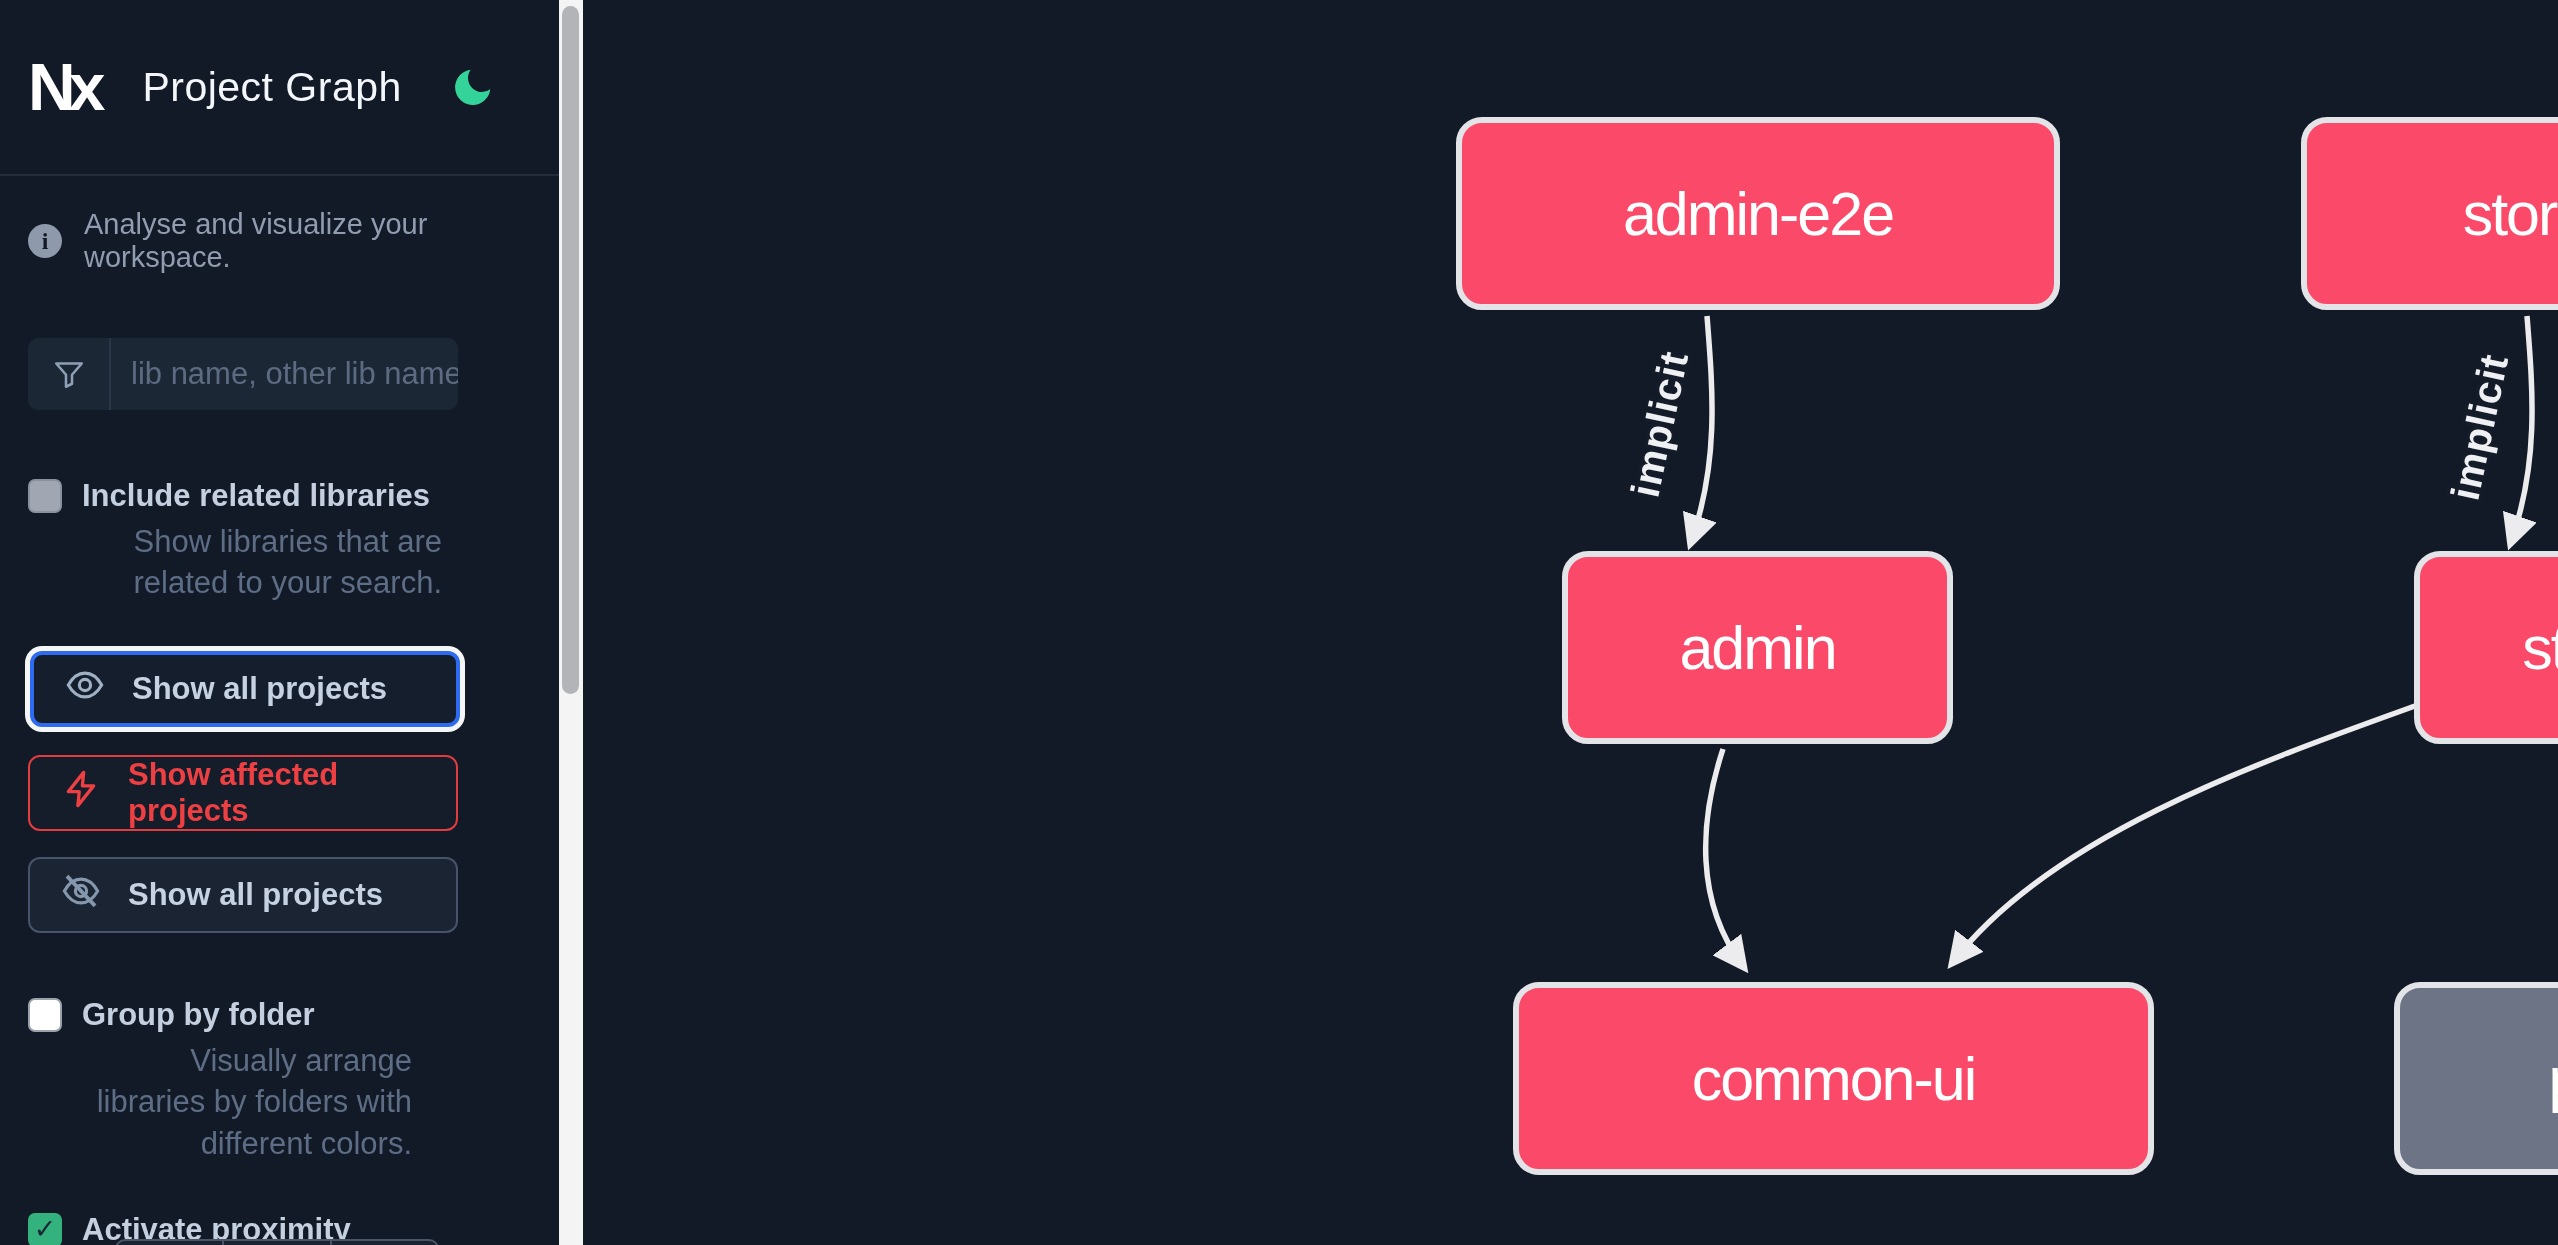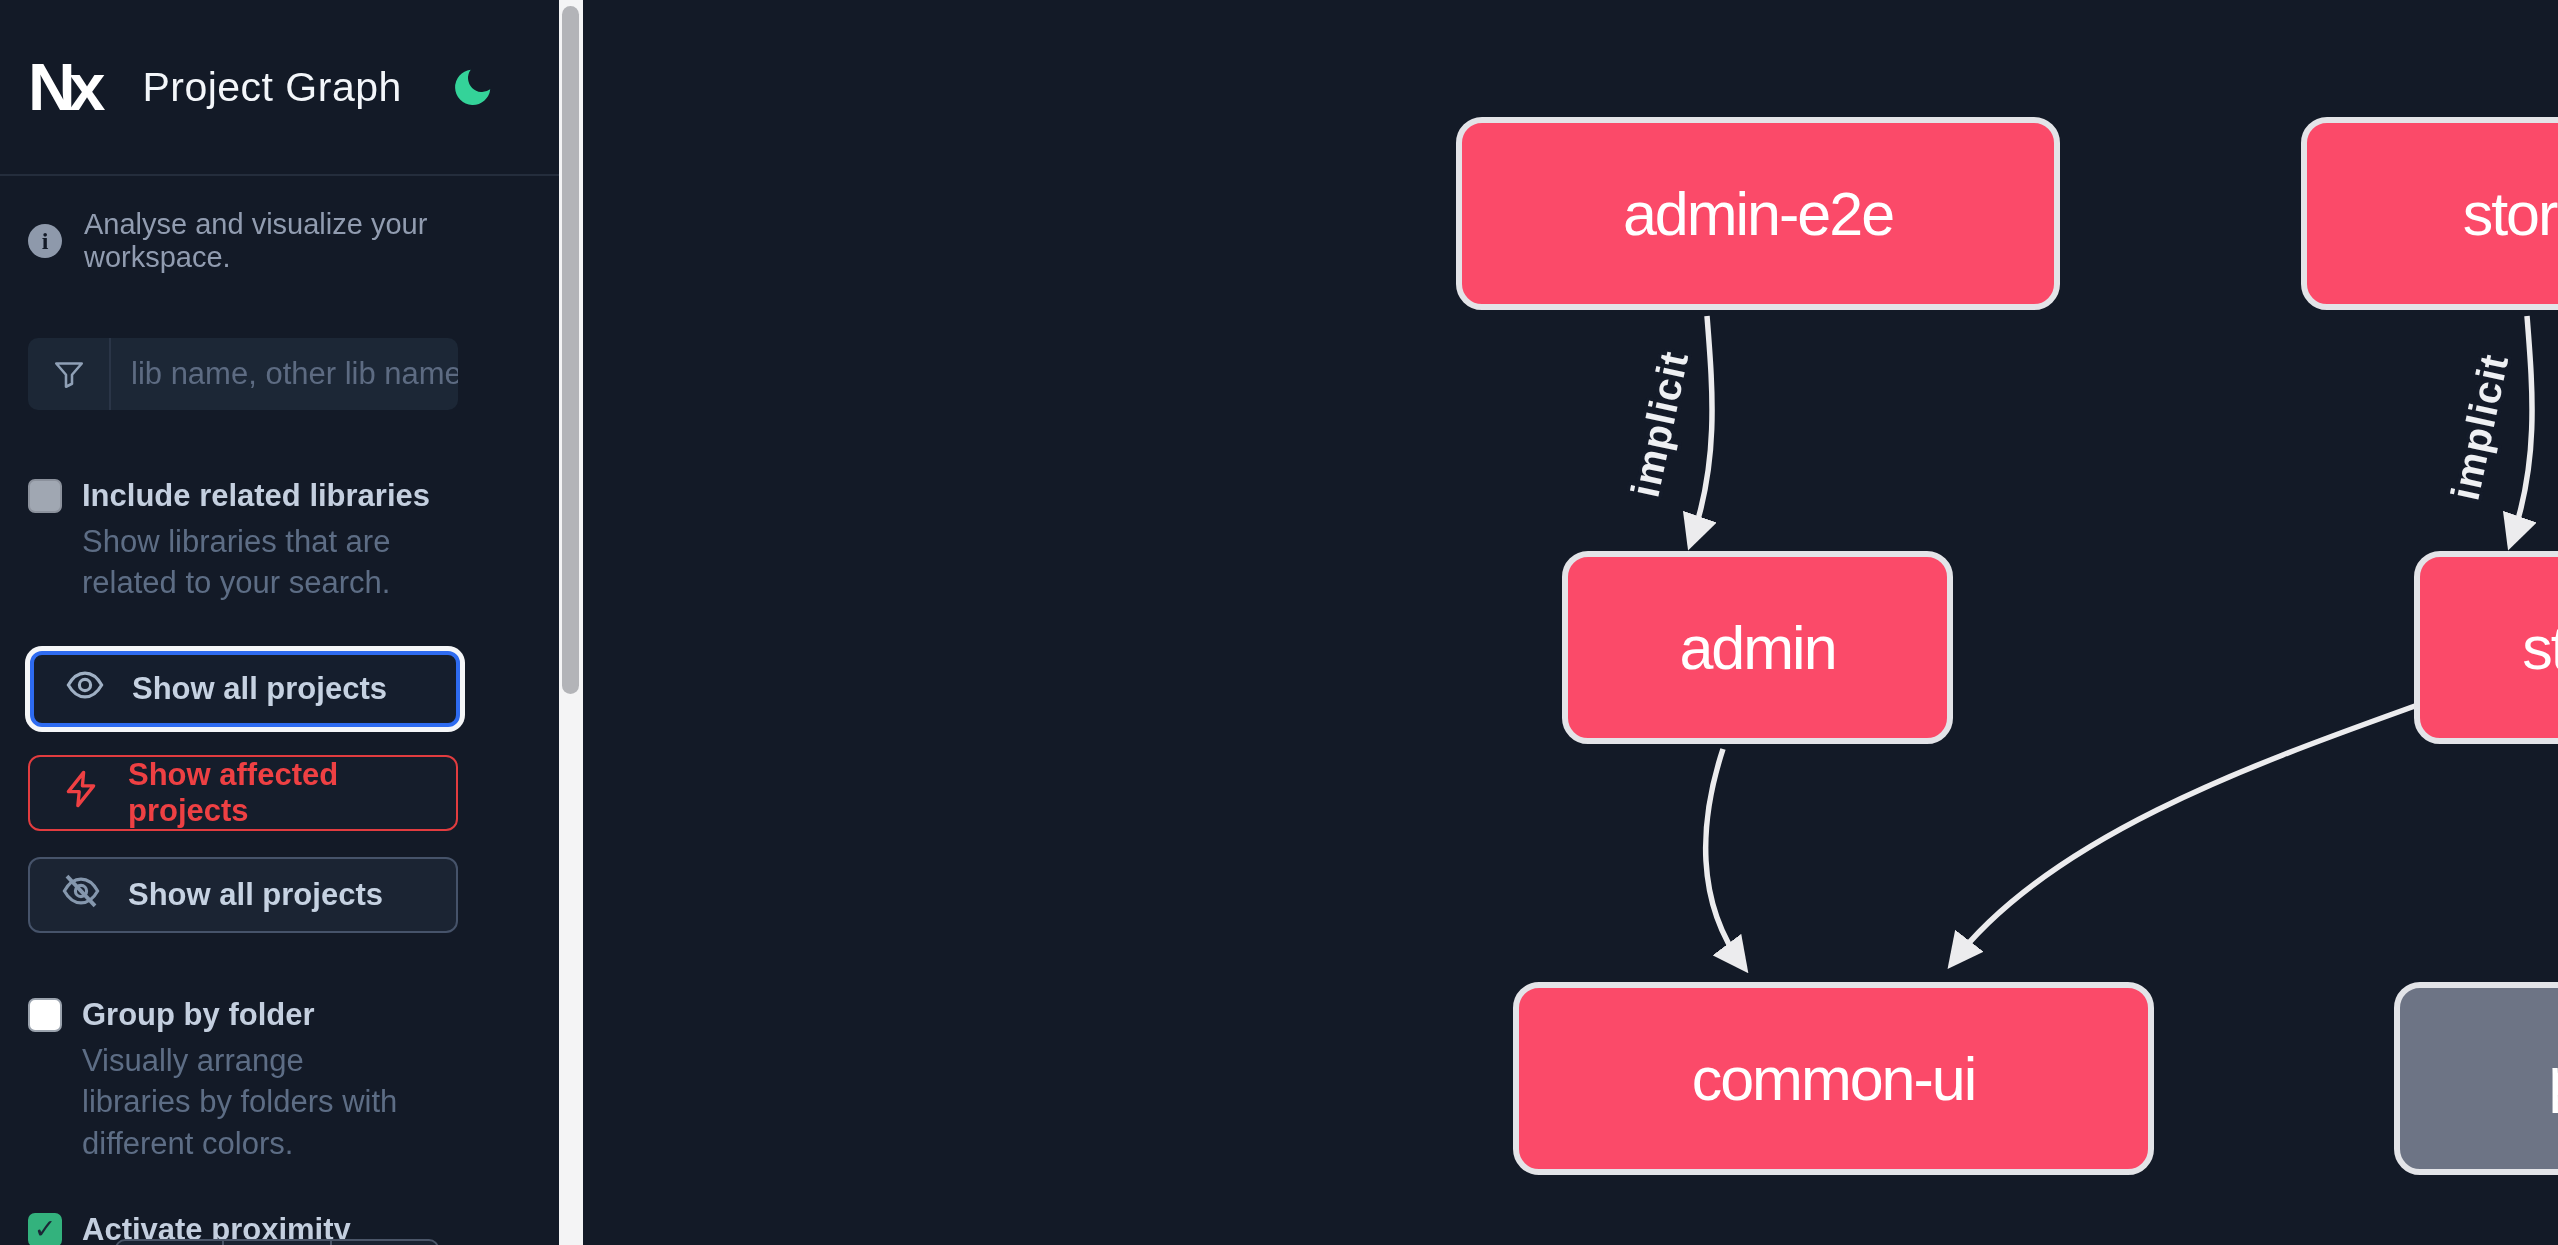--- a/index.html
+++ b/index.html
@@ -58,21 +58,21 @@
   .cbx {
     width:34px; height:34px; border-radius:7px; display:flex;
     align-items:center; justify-content:center;
   }
   .cbx.gray  { background:#a0a7b2; border:2px solid #8b919c; }
   .cbx.white { background:#ffffff; border:2px solid #9aa2ad; }
   .cbx.green { background:#33b27d; border:2px solid #33b27d; }
   .cbx .check { color:#1b2736; font-size:27px; font-weight:900; line-height:1; }
   .opt-texts { margin-left:20px; }
   .opt-label { font-size:31px; font-weight:700; color:#c4cfdf; line-height:1.32; }
-  .opt-desc  { font-size:31px; font-weight:400; color:#5d6d85; line-height:1.33; margin-top:4px; }
+  .opt-desc  { font-size:31px; font-weight:400; color:#5d6d85; line-height:1.33; margin-top:4px;text-align:right; }
 
   .sb-actions { padding:0 28px; }
   .action-btn {
     width:430px; height:76px; border-radius:12px; display:flex; align-items:center;
     gap:26px; padding:0 30px; font-size:31px; font-weight:600; cursor:pointer;
     font-family:"Liberation Sans","DejaVu Sans",sans-serif; text-align:left;
   }
   .action-btn svg { width:42px; height:42px; flex:none; }
   .btn-show-all {
     background:#151e2d; border:4px solid #2e6bf0; color:#c6d2e2;

